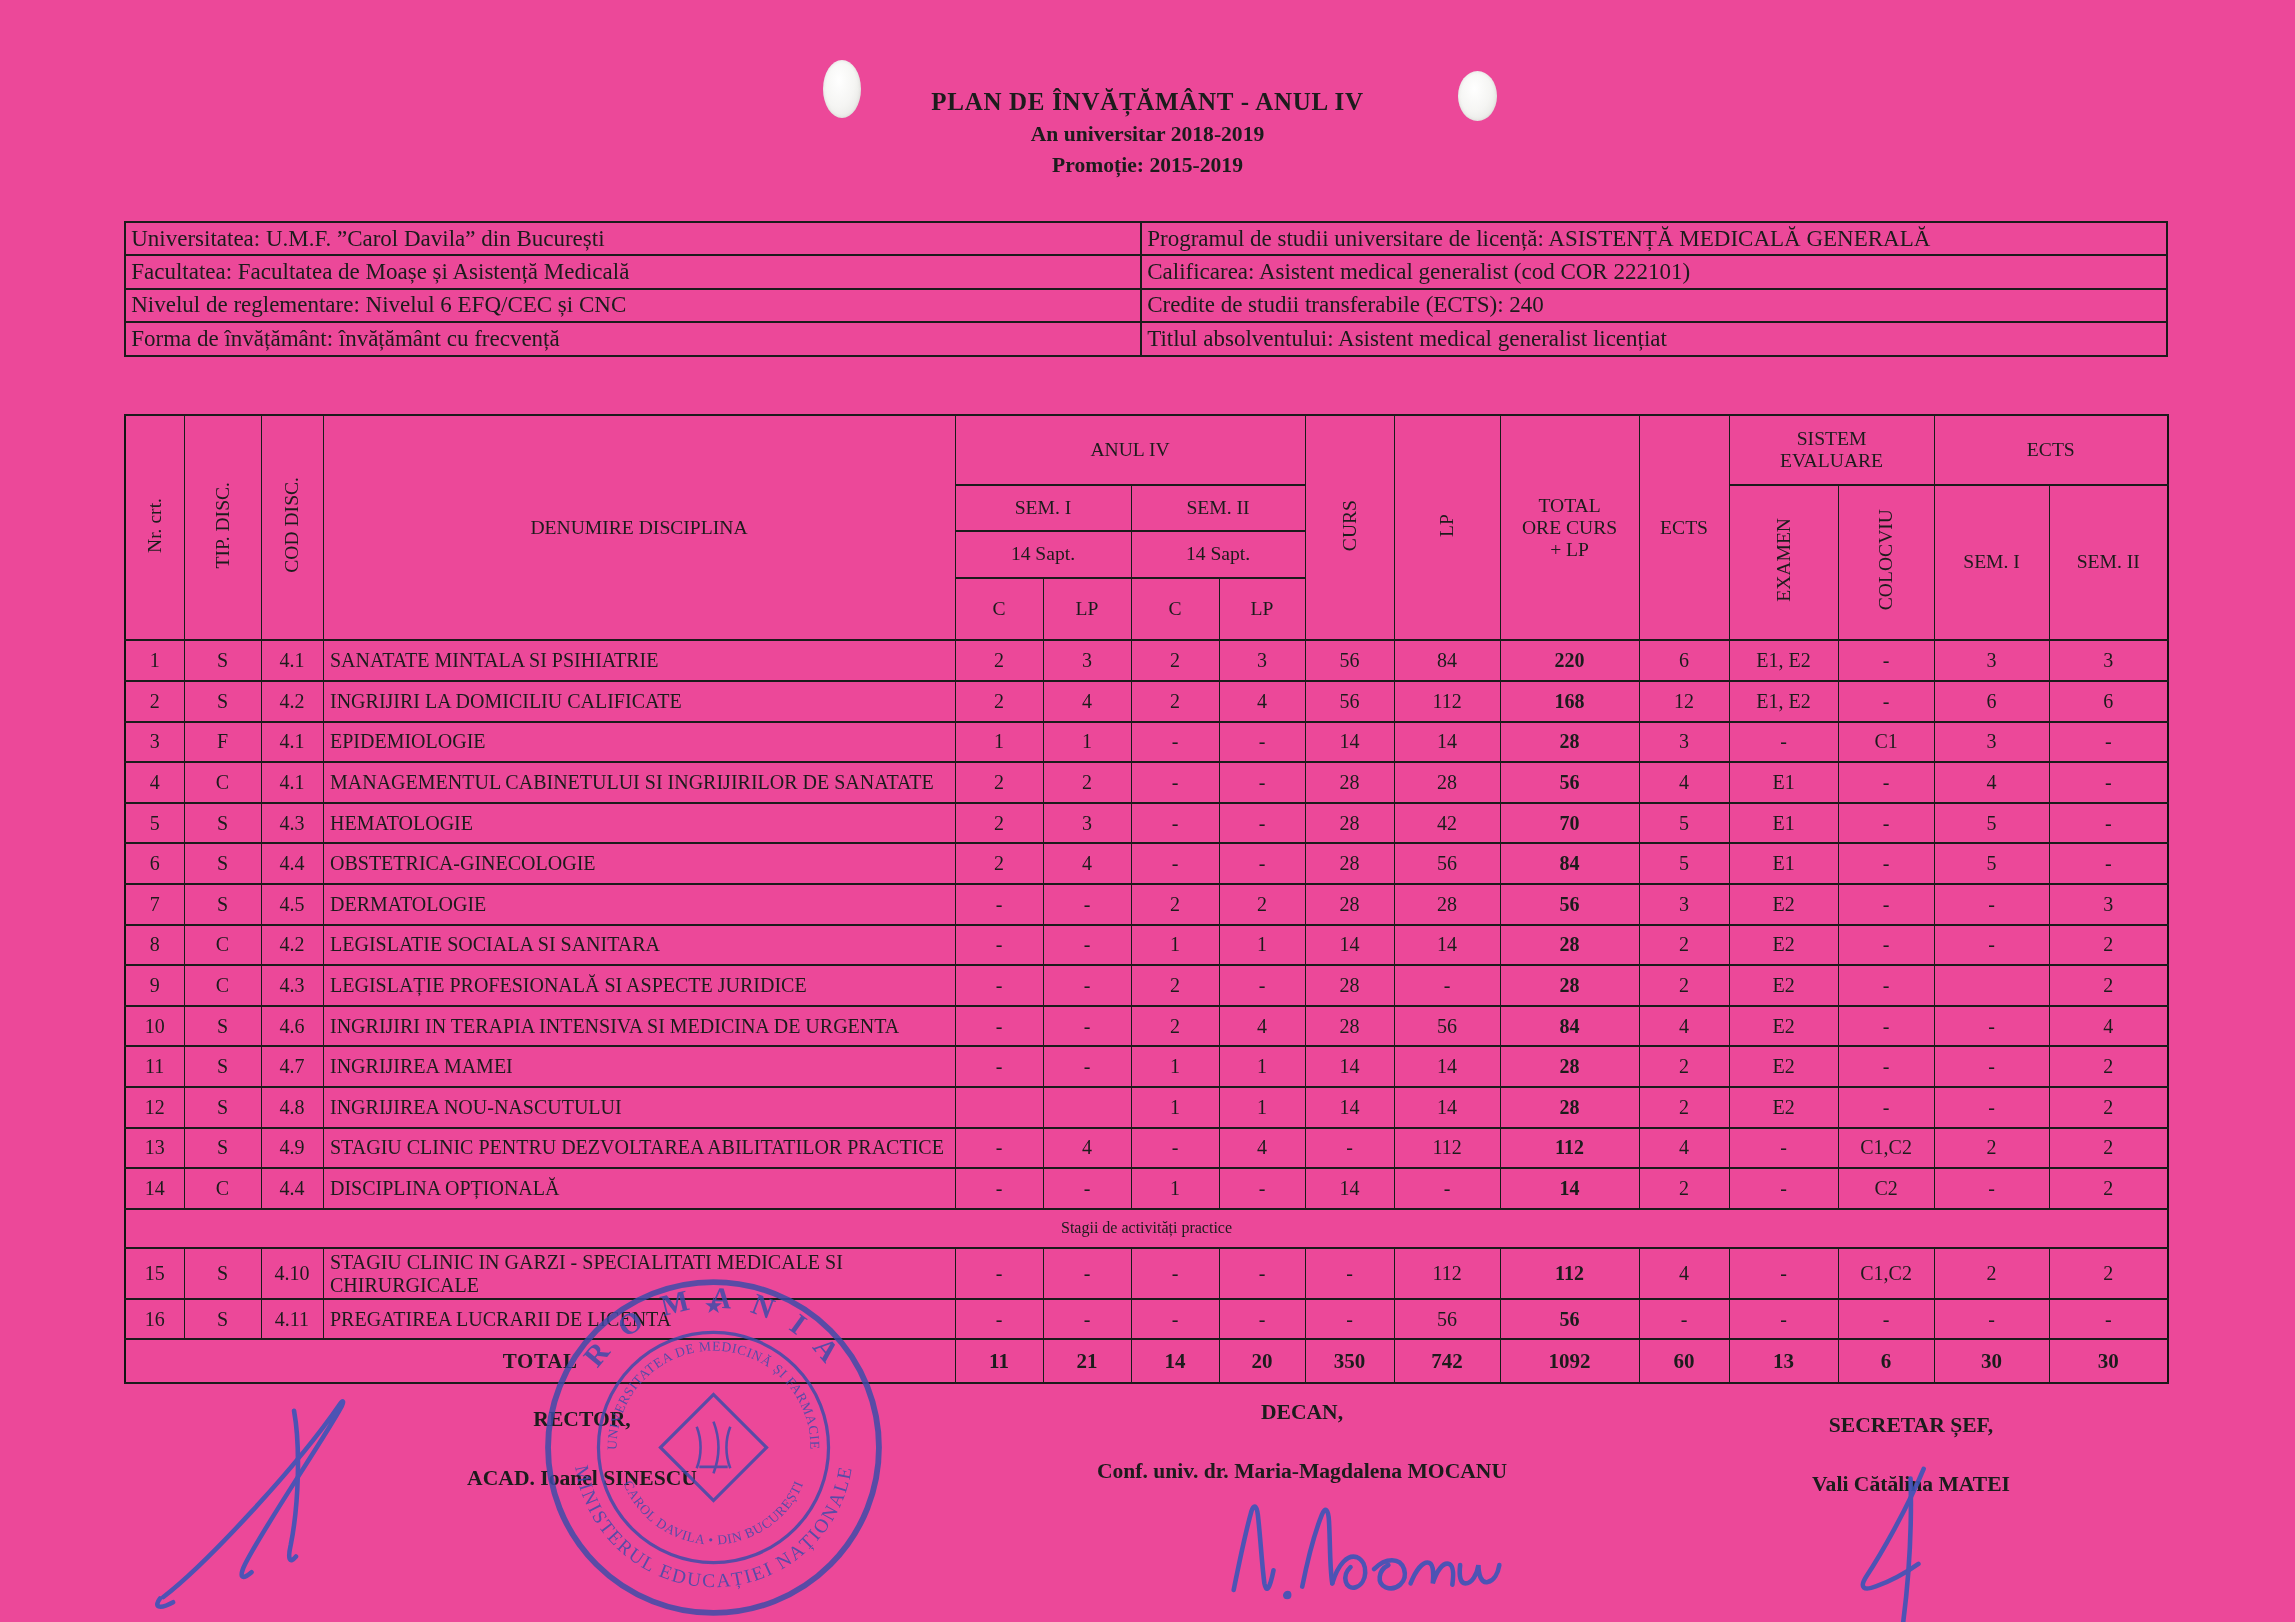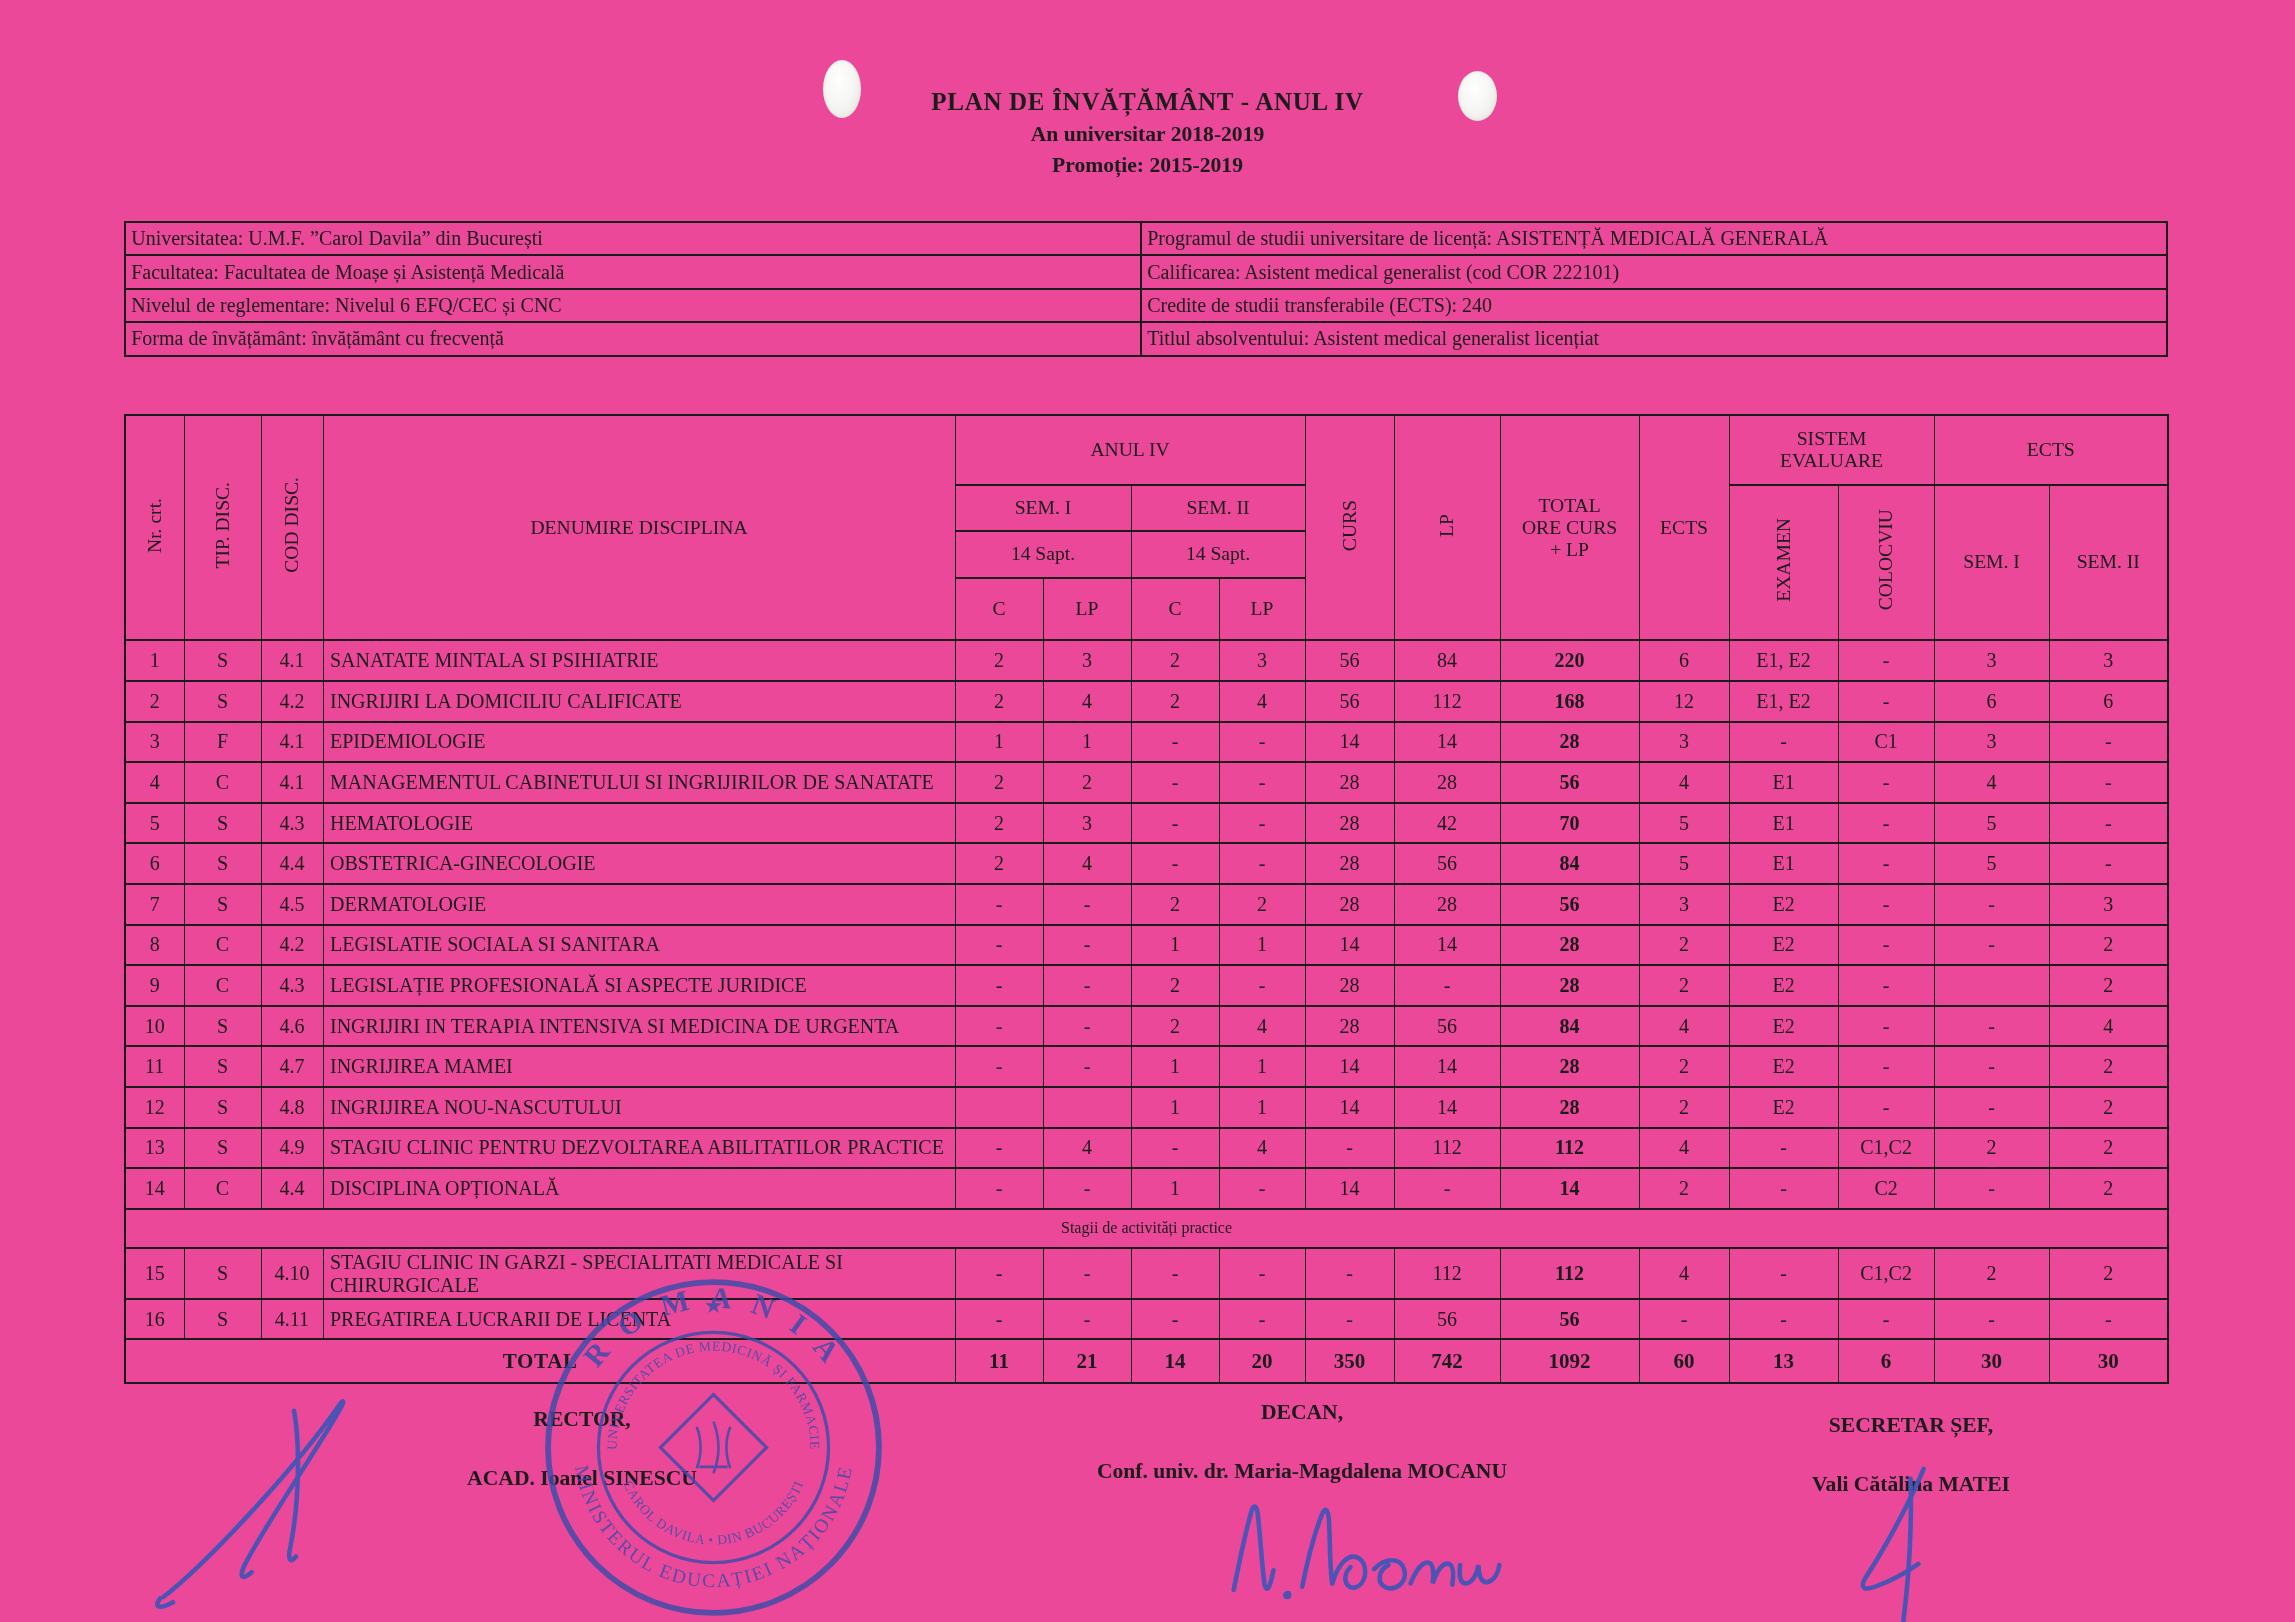--- a/index.html
+++ b/index.html
@@ -22,21 +22,21 @@
 
   
   .title-block{position:absolute;left:0;right:0;top:84px;text-align:center;font-weight:bold;}
   .title-line1{font-size:25px;line-height:35px;letter-spacing:0.7px;}
   .title-line2,.title-line3{font-size:21.6px;line-height:31px;}
 
   
   table{border-collapse:collapse;}
   .info-table{
     position:absolute;left:124px;top:221px;width:2042px;
-    table-layout:fixed;font-size:20px;
+    table-layout:fixed;font-size:23px;
   }
   .info-table td{
     border:2px solid #1b1b1b;
     height:30px;padding:0.7px 6.5px 0.7px 5.2px;
     white-space:nowrap;overflow:hidden;
   }
 
   
   .main-table{
     position:absolute;left:124px;top:414px;width:2042px;

